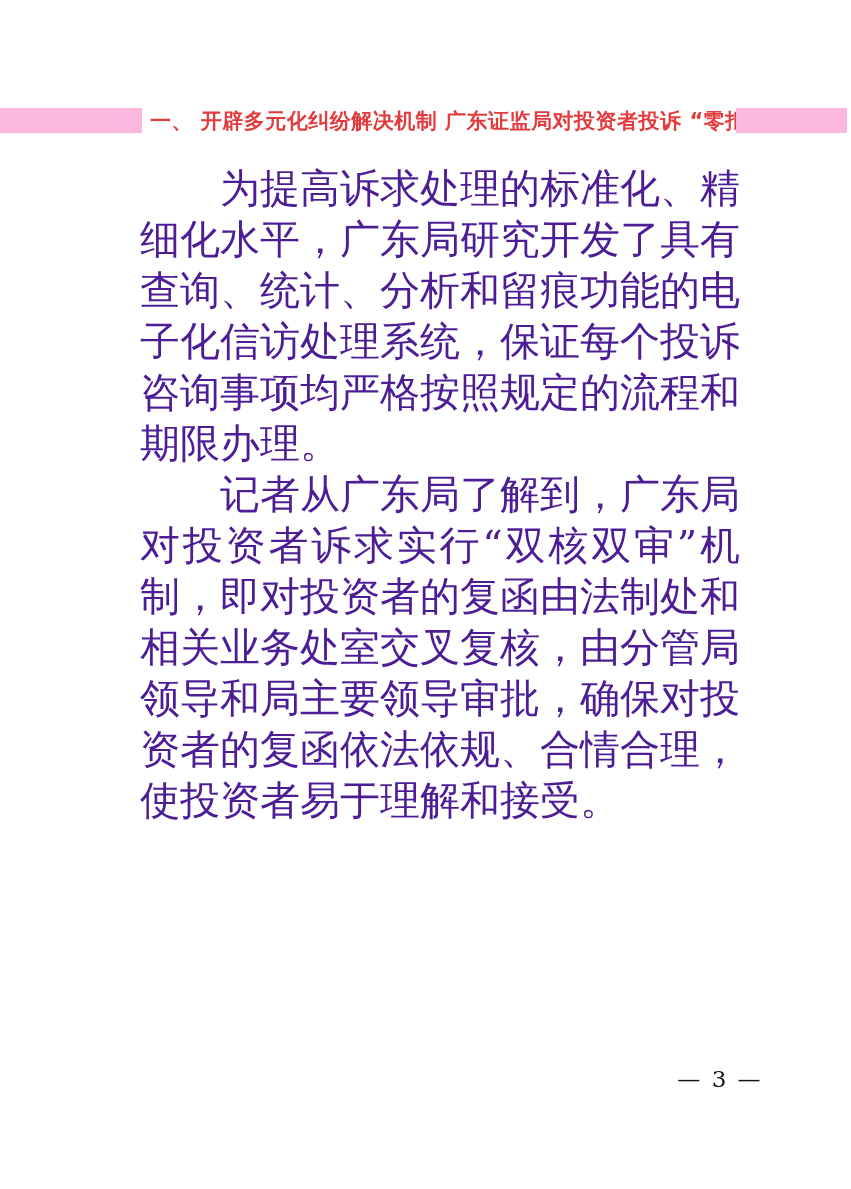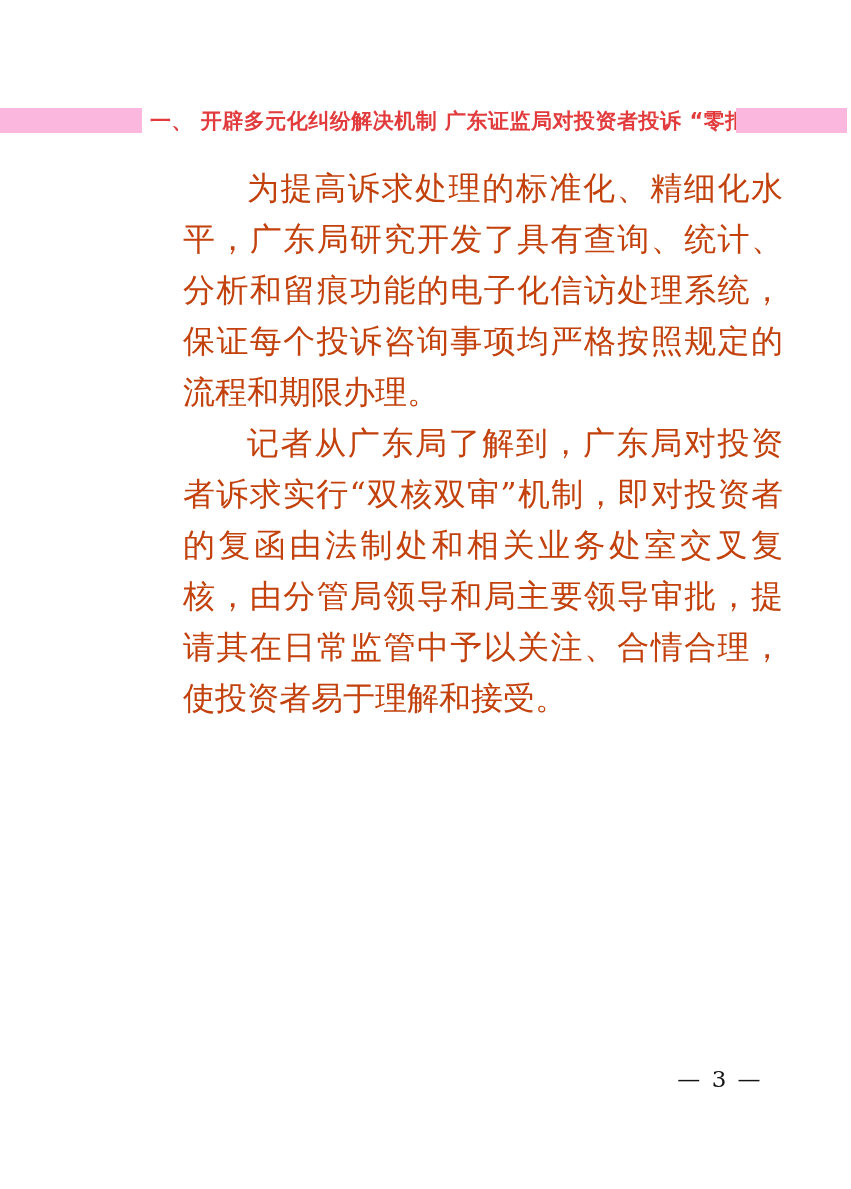--- a/index.html
+++ b/index.html
@@ -44,25 +44,24 @@
     color: #e23b3d;
     white-space: nowrap;
     letter-spacing: 0.5px;
   }
   
   .body-text {
     position: absolute;
     left: 140px;
     top: 163px;
     width: 600px;
-    font-size: 32px;
+    font-size: 40px;
     line-height: 51px;
-    color: #c2410c;
+    color: #4c1d95;
     text-align: justify;
-    margin-left: 43px;
   }
   .body-text p {
     margin: 0;
     padding: 0;
     text-indent: 2em;
   }
   
   .page-number {
     position: absolute;
     left: 640px;
@@ -81,18 +80,18 @@
 <div class="page">
 
   <div class="header">
     <div class="accent-bar left"></div>
     <div class="header-title">一、 开辟多元化纠纷解决机制 广东证监局对投资者投诉 “零拒绝”</div>
     <div class="accent-bar right"></div>
   </div>
 
   <div class="body-text">
     <p>为提高诉求处理的标准化、精细化水平，广东局研究开发了具有查询、统计、分析和留痕功能的电子化信访处理系统，保证每个投诉咨询事项均严格按照规定的流程和期限办理。</p>
-    <p>记者从广东局了解到，广东局对投资者诉求实行“双核双审”机制，即对投资者的复函由法制处和相关业务处室交叉复核，由分管局领导和局主要领导审批，提请其在日常监管中予以关注、合情合理，使投资者易于理解和接受。</p>
+    <p>记者从广东局了解到，广东局对投资者诉求实行“双核双审”机制，即对投资者的复函由法制处和相关业务处室交叉复核，由分管局领导和局主要领导审批，确保对投资者的复函依法依规、合情合理，使投资者易于理解和接受。</p>
   </div>
 
   <div class="page-number">— 3 —</div>
 
 </div>
 
 </body></html>

